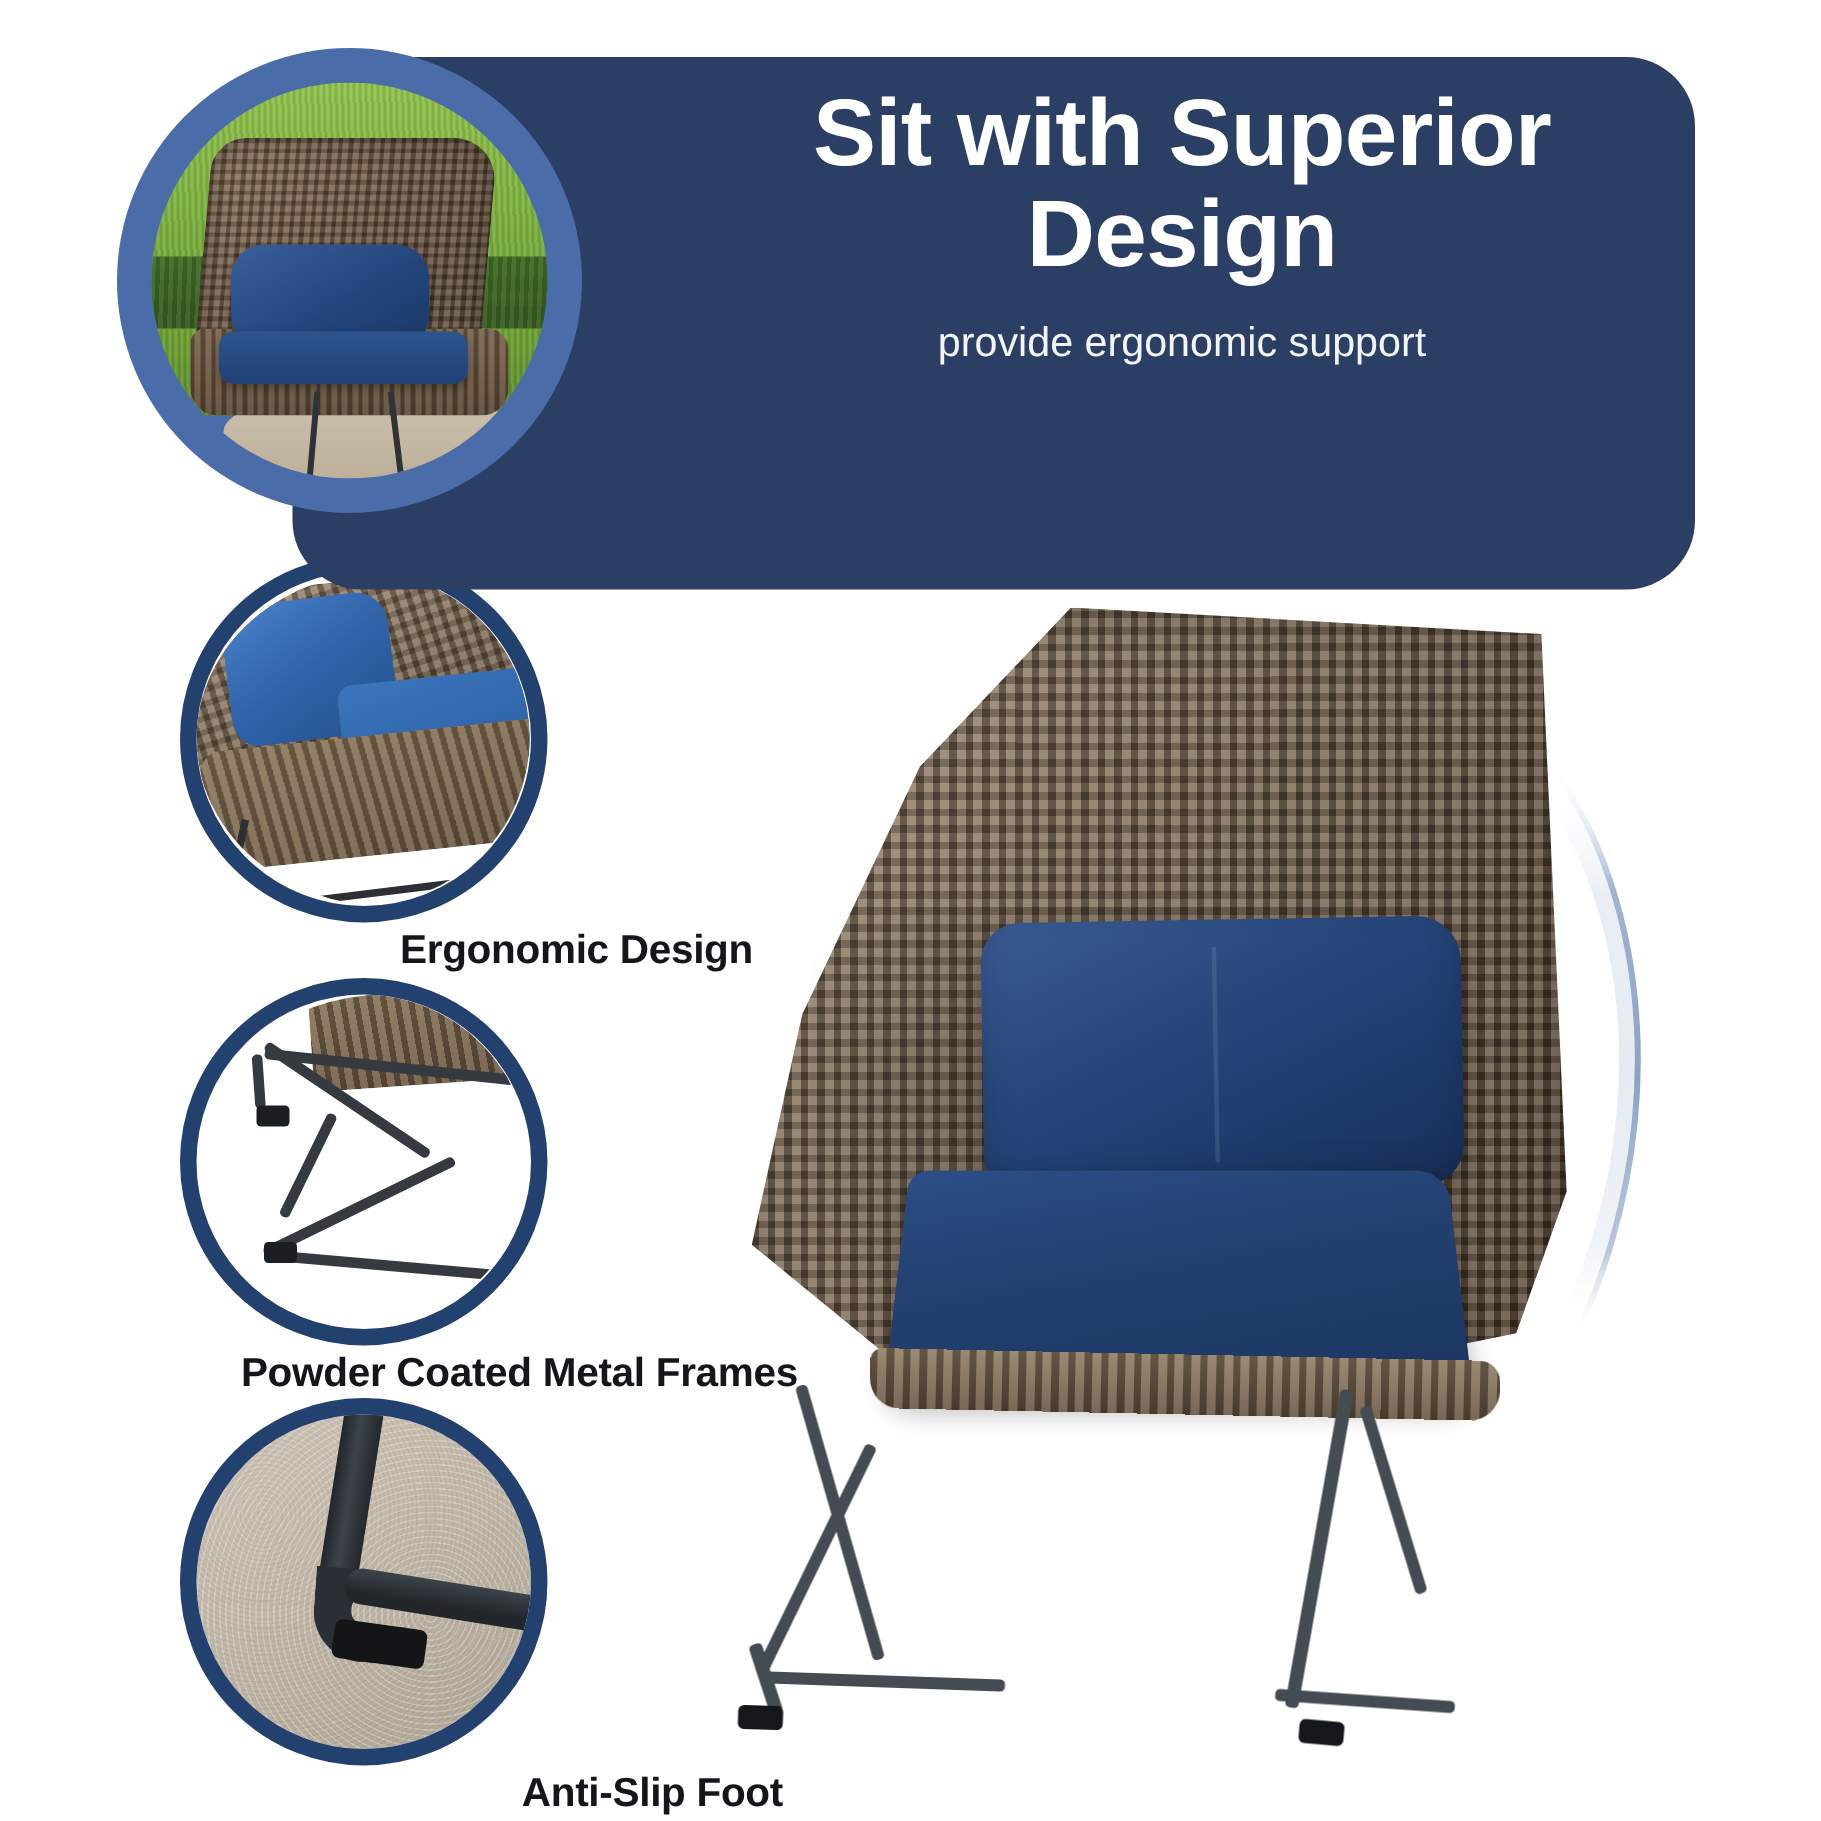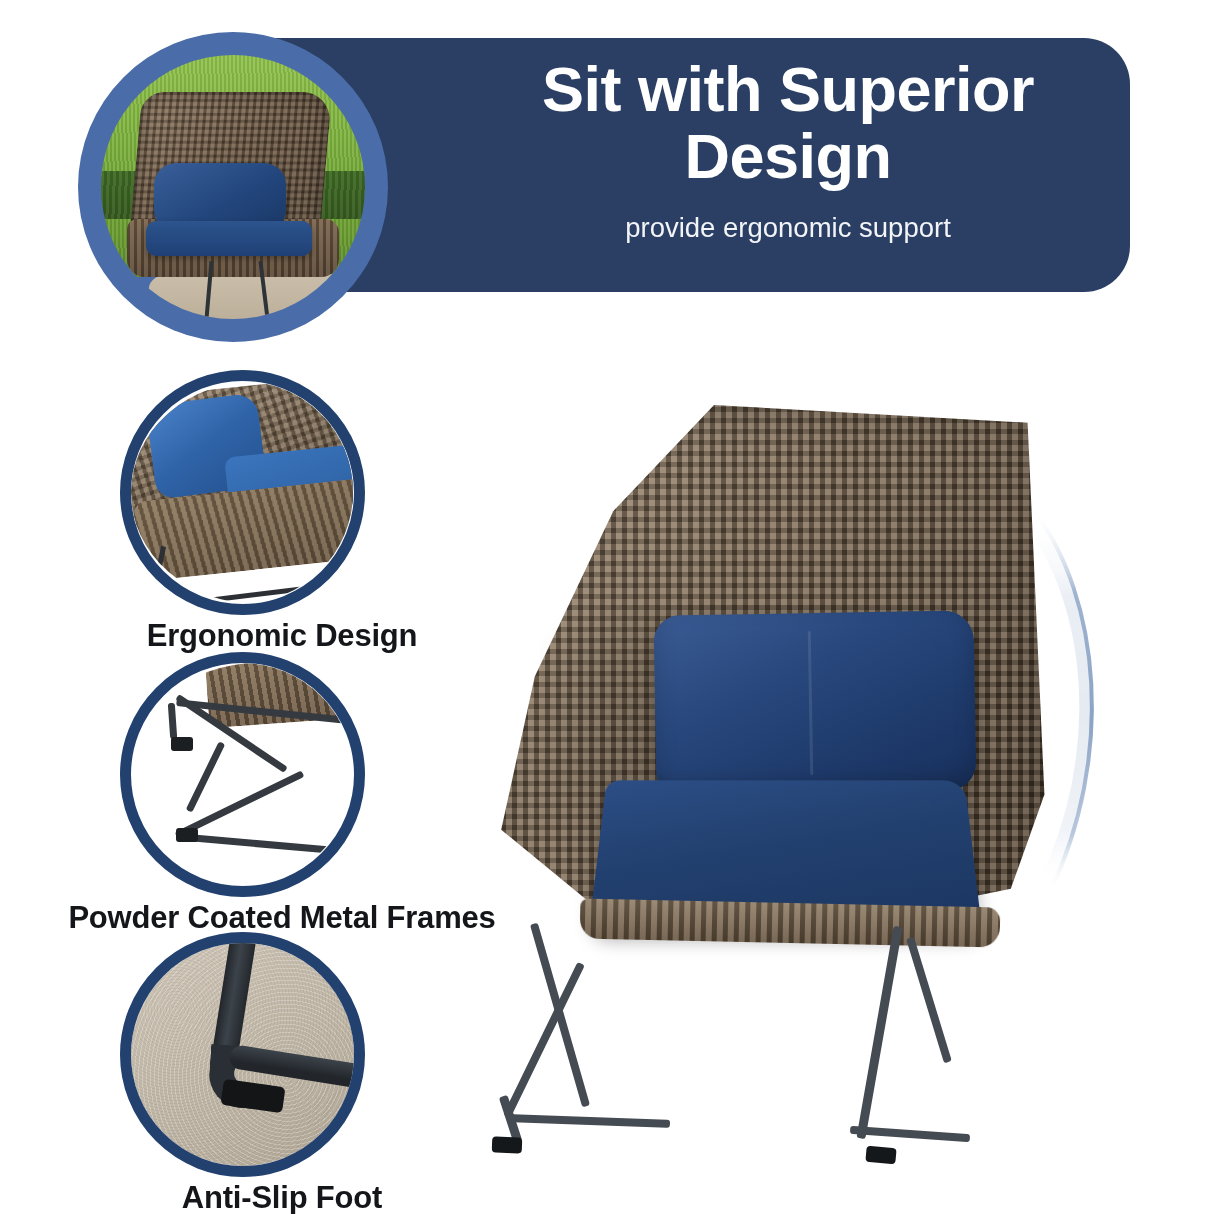--- a/index.html
+++ b/index.html
@@ -10,21 +10,21 @@
     font-family:"Liberation Sans", sans-serif;
     position:relative;
     overflow:hidden;
   }
   .canvas{ position:absolute; inset:0; width:1214px; height:1214px; }
 
   
   .banner{
     position:absolute;
     left:195px; top:38px;
-    width:935px; height:254px;
+    width:935px; height:355px;
     background:#2a3f63;
     border-radius:46px;
     z-index:2;
   }
   .banner-text{
     position:absolute;
     left:268px; top:18px;
     width:650px;
     text-align:center;
     z-index:4;
@@ -165,22 +165,22 @@
   
   .feat-photo.bleed{
     width:252px;
     clip-path:circle(111px at 111px 111px);
   }
   .feat-label{
     position:absolute;
     left:-68px;
     top:248px;
     width:480px;
-    text-align:center;
-    font-size:31px;
+    text-align:right;
+    font-size:27px;
     font-weight:bold;
     color:#14161a;
     letter-spacing:-0.2px;
   }
   .feature-1 .feat-label{ left:-48px; width:440px; }
   .feature-2 .feat-label{ left:-78px; width:500px; }
   .feature-3 .feat-label{ left:-68px; width:480px; }
 
   
   .f1 .bg{ position:absolute; inset:0; background:#ffffff; }

